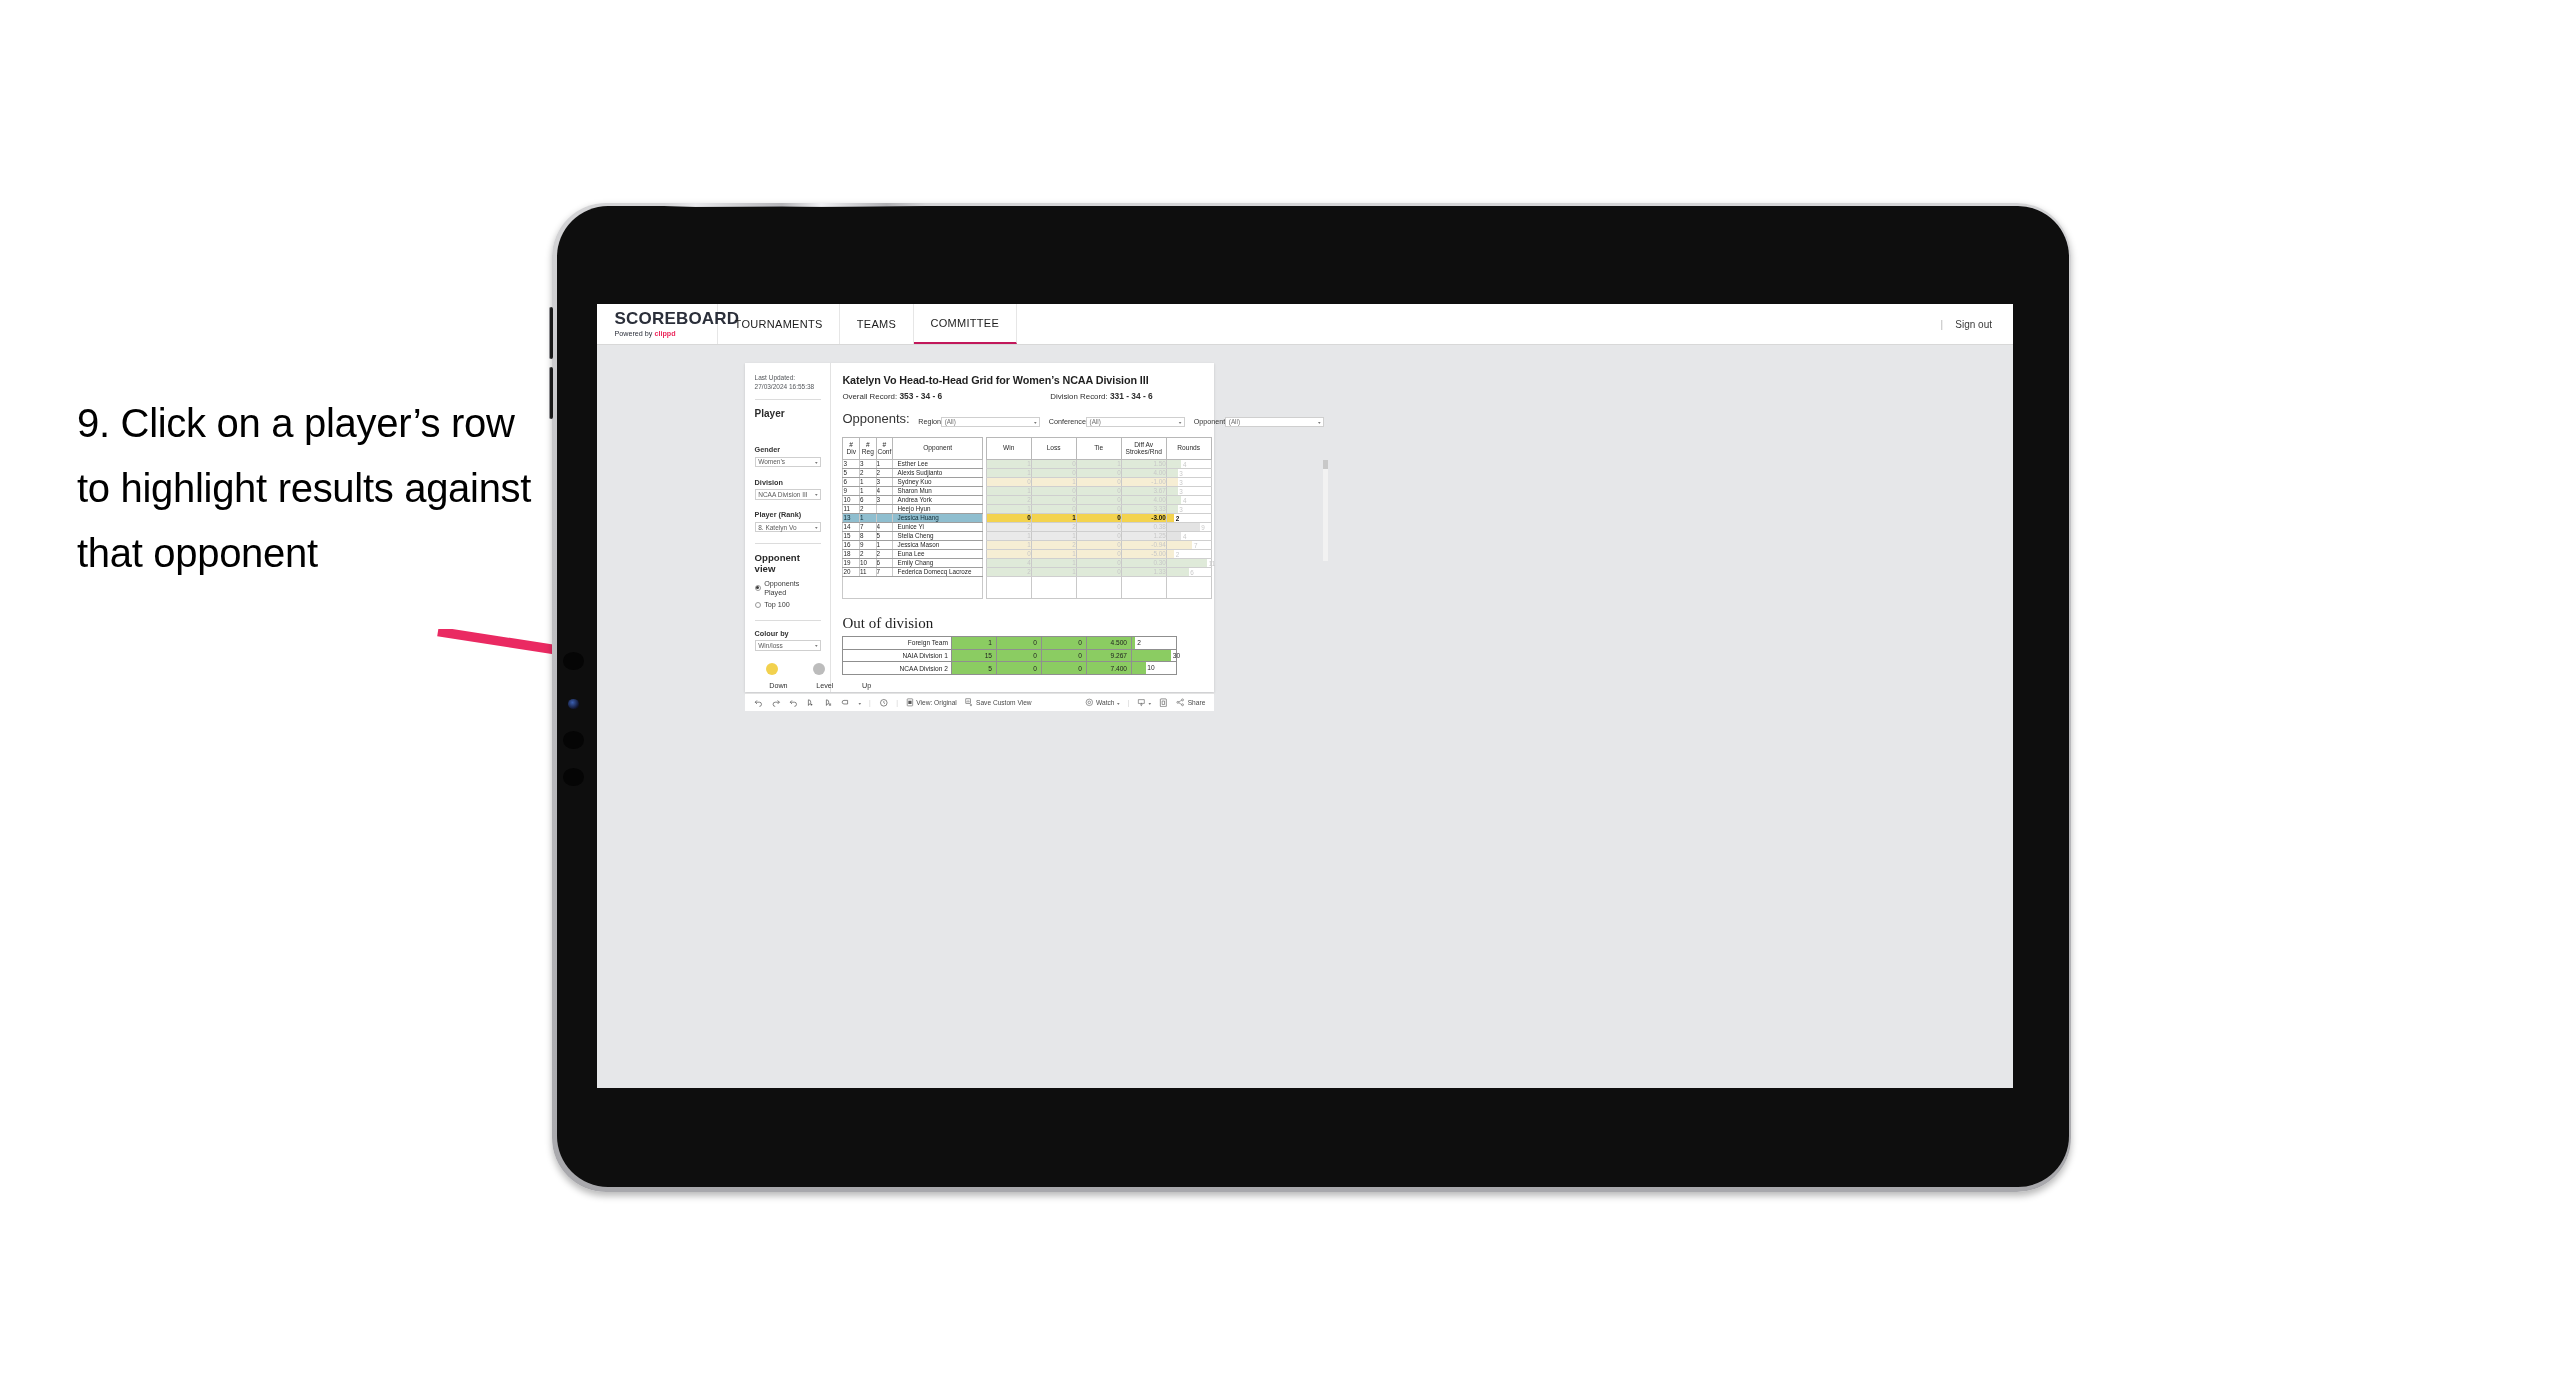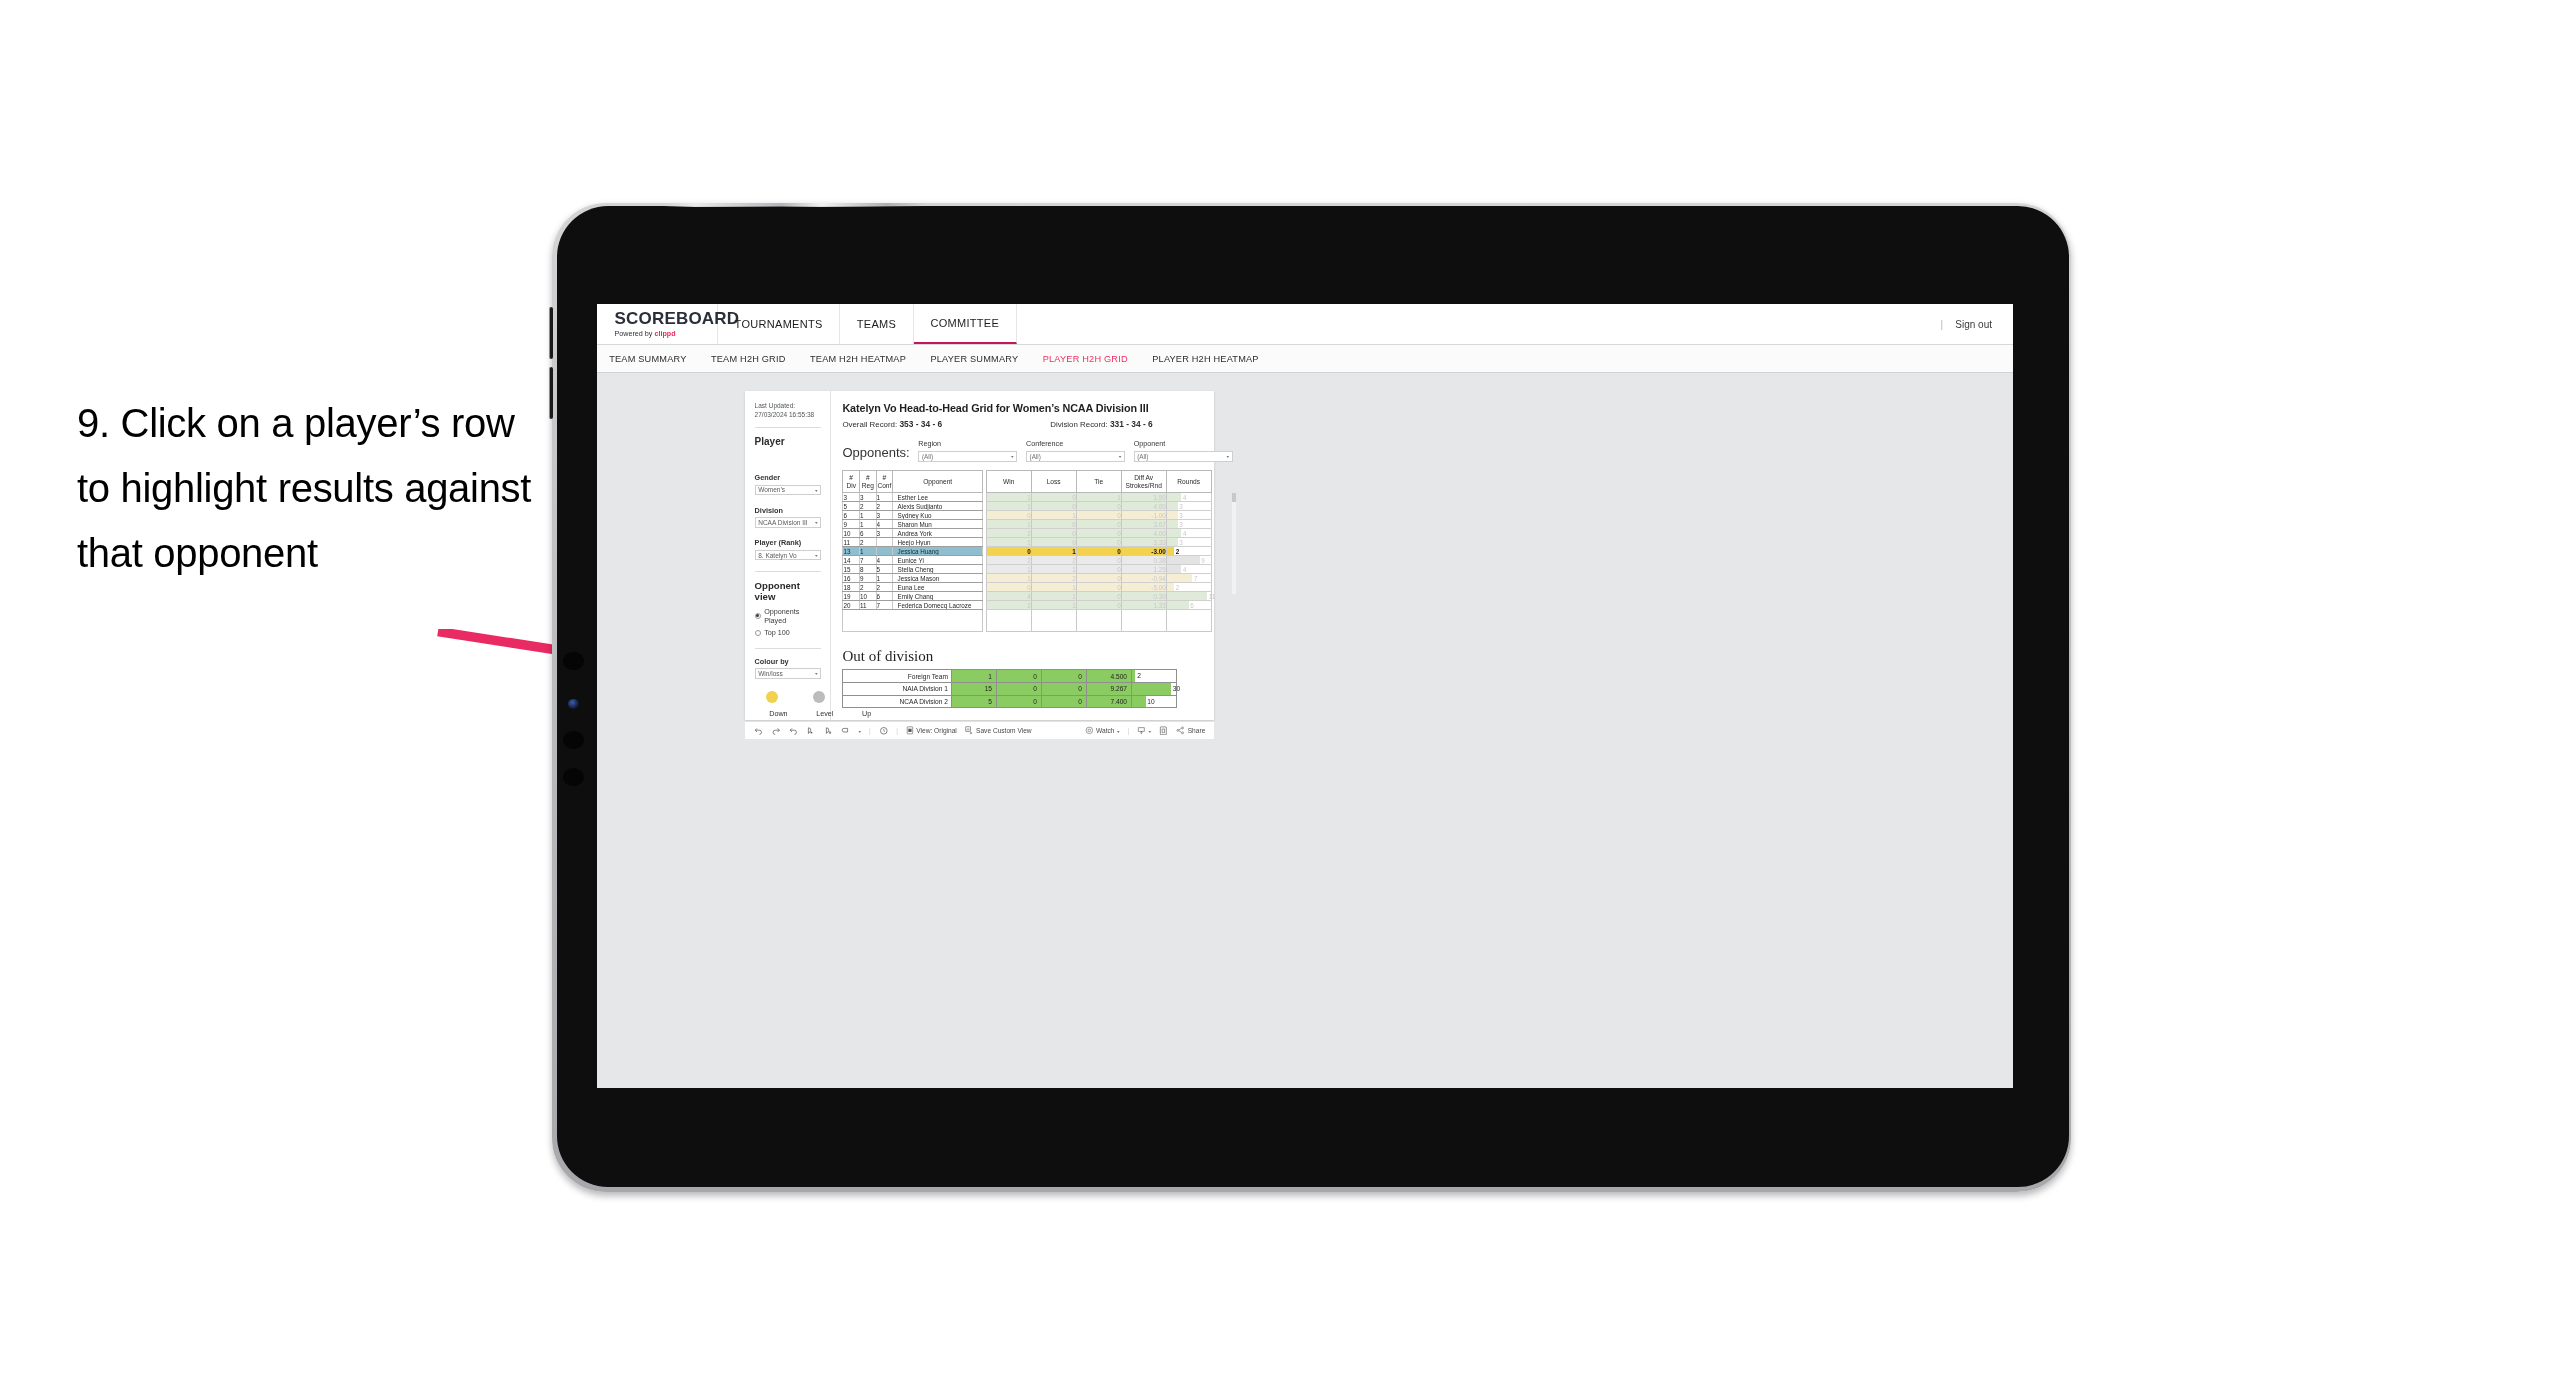--- a/index.html
+++ b/index.html
@@ -169,21 +169,21 @@
 
   
   #content { flex: 1; padding: 10.5px 14px 0 11.4px; position: relative; }
   #vtitle { font-size: 10.8px; font-weight: 600; color: #1f1f1f; letter-spacing: -0.1px; }
   #records { display: flex; margin-top: 5.2px; font-size: 7.9px; color: #2e2e2e; }
   #records b { font-weight: 700; font-size: 8.4px; }
   #rec2 { margin-left: 108px; }
 
   #opp-filters { margin-top: 10.5px; display: flex; align-items: flex-end; gap: 8.7px; }
   #opp-lbl { font-size: 13px; color: #333; padding-bottom: 1.7px; }
-  .opp-group { display: flex; flex-direction: column; }
+  .opp-group { display: flex; }
   .opp-title { font-size: 7.2px; color: #333; margin-bottom: 2.6px; }
   .opp-sel {
     width: 99px; height: 10.5px; border: 0.9px solid #cfcfcf; background: #fff;
     display: flex; align-items: center; justify-content: space-between;
     padding: 0 2.6px; font-size: 6.3px; color: #707070; cursor: pointer;
   }
 
   
   #gridwrap { margin-top: 8.7px; position: relative; }
   table.gt { border-collapse: collapse; table-layout: fixed; }
@@ -292,28 +292,20 @@
     </div>
     <div class="topnav-item">TOURNAMENTS</div>
     <div class="topnav-item">TEAMS</div>
     <div class="topnav-item active">COMMITTEE</div>
     <div id="topbar-right">
       <span class="divider-pipe">|</span>
       <span>Sign out</span>
     </div>
   </div>
 
-  <div id="subnav">
-    <div class="subnav-item">TEAM SUMMARY</div>
-    <div class="subnav-item">TEAM H2H GRID</div>
-    <div class="subnav-item">TEAM H2H HEATMAP</div>
-    <div class="subnav-item">PLAYER SUMMARY</div>
-    <div class="subnav-item active">PLAYER H2H GRID</div>
-    <div class="subnav-item">PLAYER H2H HEATMAP</div>
-  </div>
 
   <div id="canvas-area">
     <div id="sheet">
 
       <div id="filters">
         <div id="lastupd">Last Updated: 27/03/2024 16:55:38</div>
         <div class="hr"></div>
         <div class="fl-h1">Player</div>
 
         <div class="fl-label">Gender</div>

